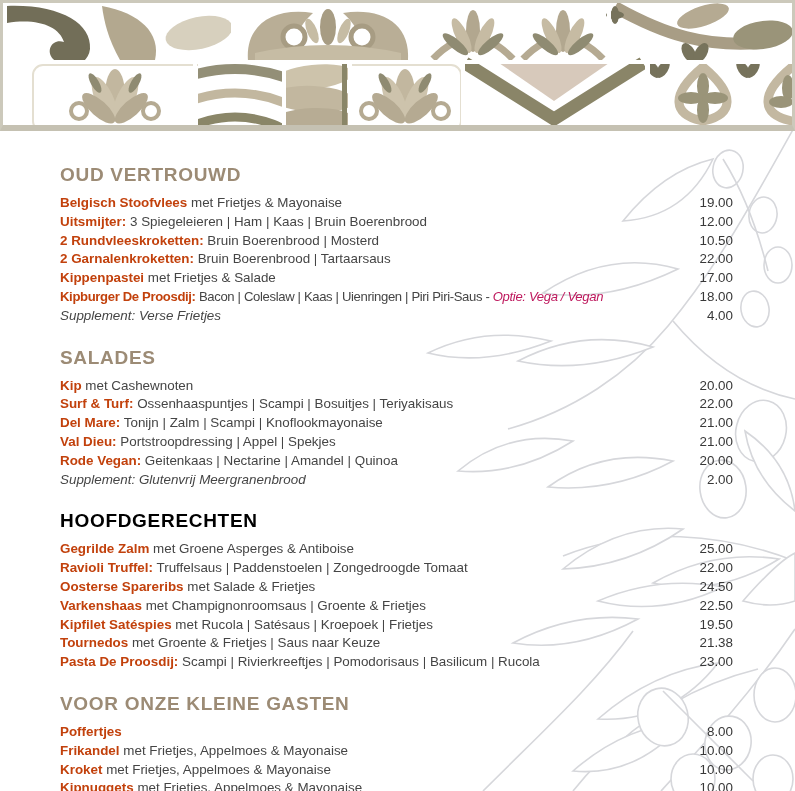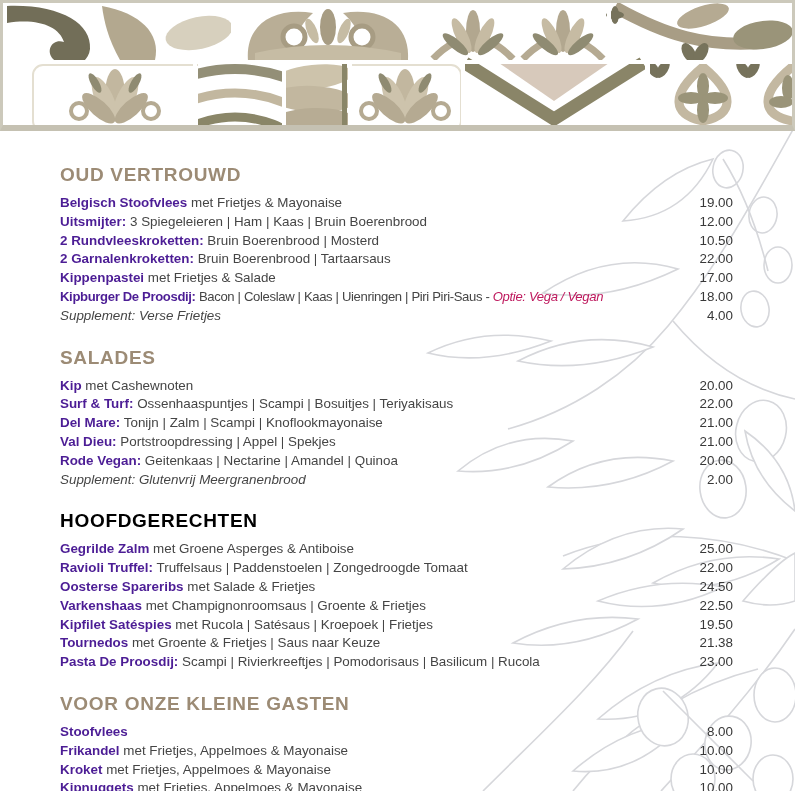--- a/index.html
+++ b/index.html
@@ -32,21 +32,21 @@
     margin:0 0 8px 0;
     font-size:19px;font-weight:700;letter-spacing:0.7px;
     color:#9c8b75;
   }
   .menu-row{
     display:flex;justify-content:space-between;align-items:baseline;
     height:18.8px;white-space:nowrap;
     font-size:13.4px;color:#454545;line-height:18.8px;
   }
   .menu-row .item-text{overflow:visible;}
-  .menu-row .item-text strong{font-weight:700;color:#4c1d95;}
+  .menu-row .item-text strong{font-weight:700;color:#c2410c;}
   .menu-row .item-text em{font-style:italic;color:#be185d;}
   .menu-row.italic-row .item-text{font-style:italic;}
   .menu-row.tight .item-text{letter-spacing:-0.35px;font-size:13.1px;}
   .item-price{
     flex:0 0 auto;min-width:48px;text-align:right;color:#383838;
     padding-left:10px;
   }
 </style>
 </head>
 <body>
@@ -325,21 +325,21 @@
           <span class="item-price">21.38</span>
         </div>
         <div class="menu-row">
           <p class="item-text" style="margin: 0px;"><strong>Pasta De Proosdij:</strong> <span>Scampi | Rivierkreeftjes | Pomodorisaus | Basilicum | Rucola</span></p>
           <span class="item-price">23.00</span>
         </div>
       </section>
       <section class="menu-section">
         <h2 class="section-title" style="color: rgb(156, 139, 117);">VOOR ONZE KLEINE GASTEN</h2>
         <div class="menu-row">
-          <p class="item-text" style="margin: 0px;"><strong>Stoofvlees</strong></p>
+          <p class="item-text" style="margin: 0px;"><strong>Poffertjes</strong></p>
           <span class="item-price">8.00</span>
         </div>
         <div class="menu-row">
           <p class="item-text" style="margin: 0px;"><strong>Frikandel</strong> <span>met Frietjes, Appelmoes &amp; Mayonaise</span></p>
           <span class="item-price">10.00</span>
         </div>
         <div class="menu-row">
           <p class="item-text" style="margin: 0px;"><strong>Kroket</strong> <span>met Frietjes, Appelmoes &amp; Mayonaise</span></p>
           <span class="item-price">10.00</span>
         </div>

